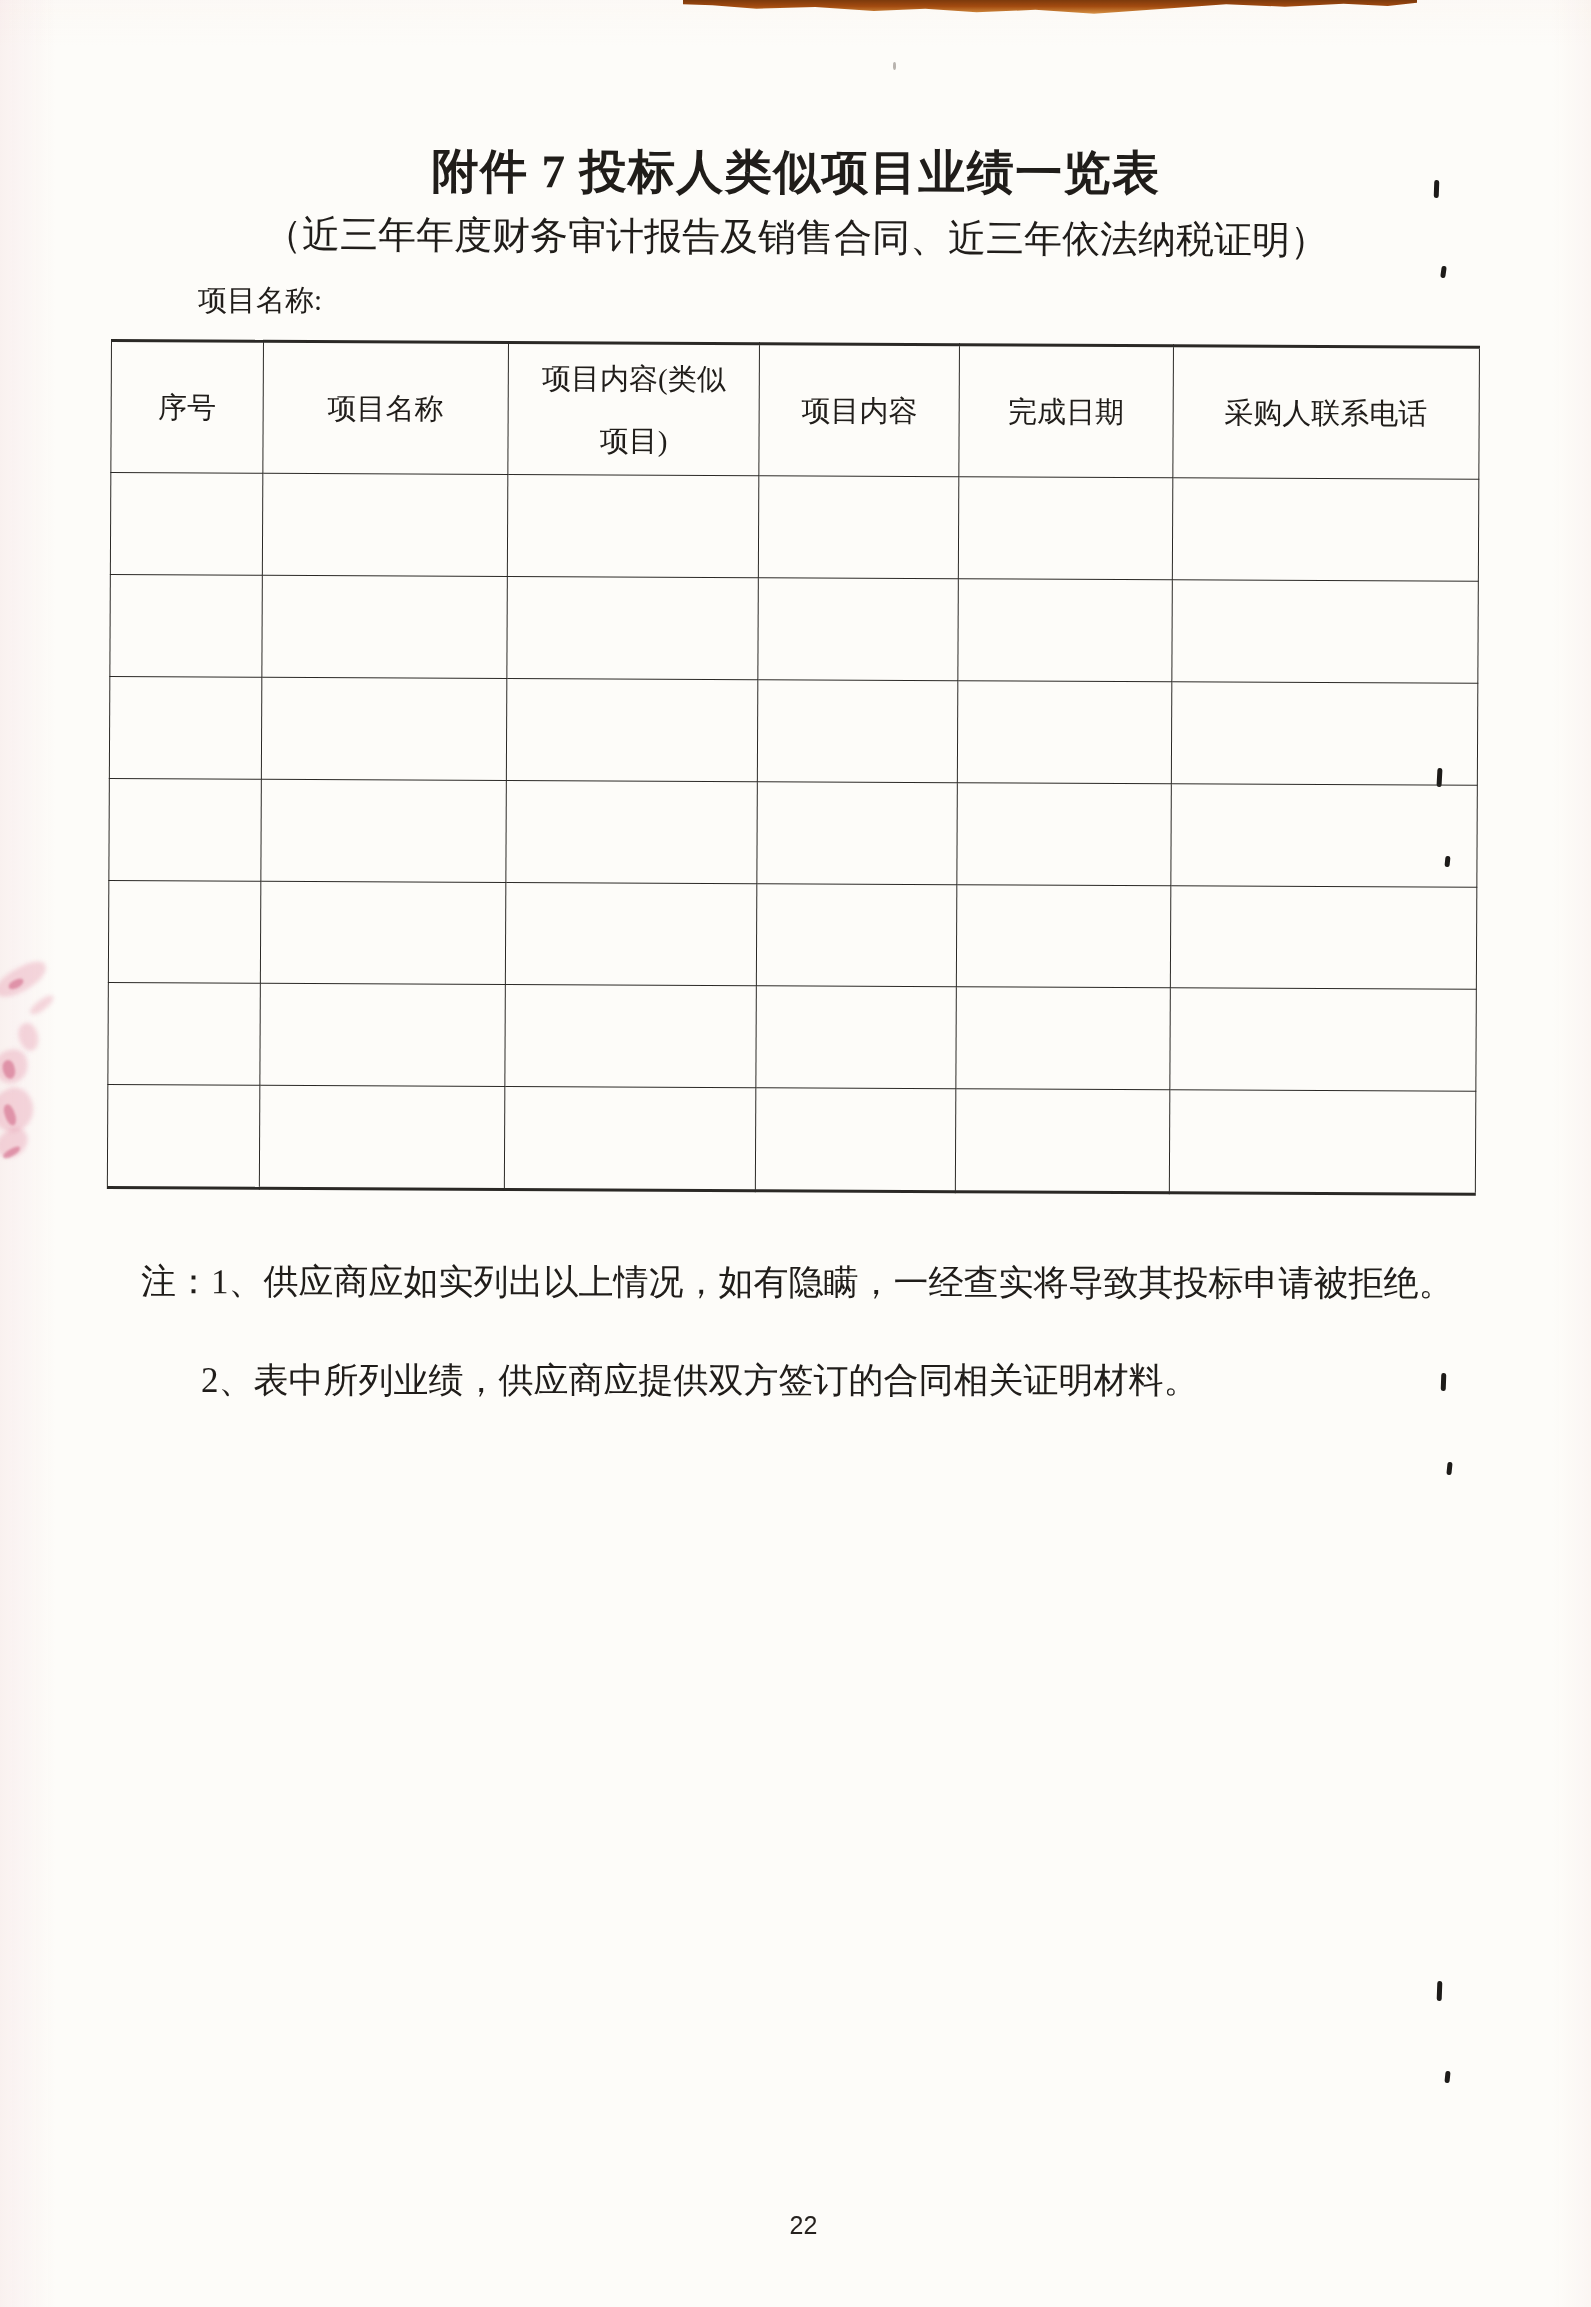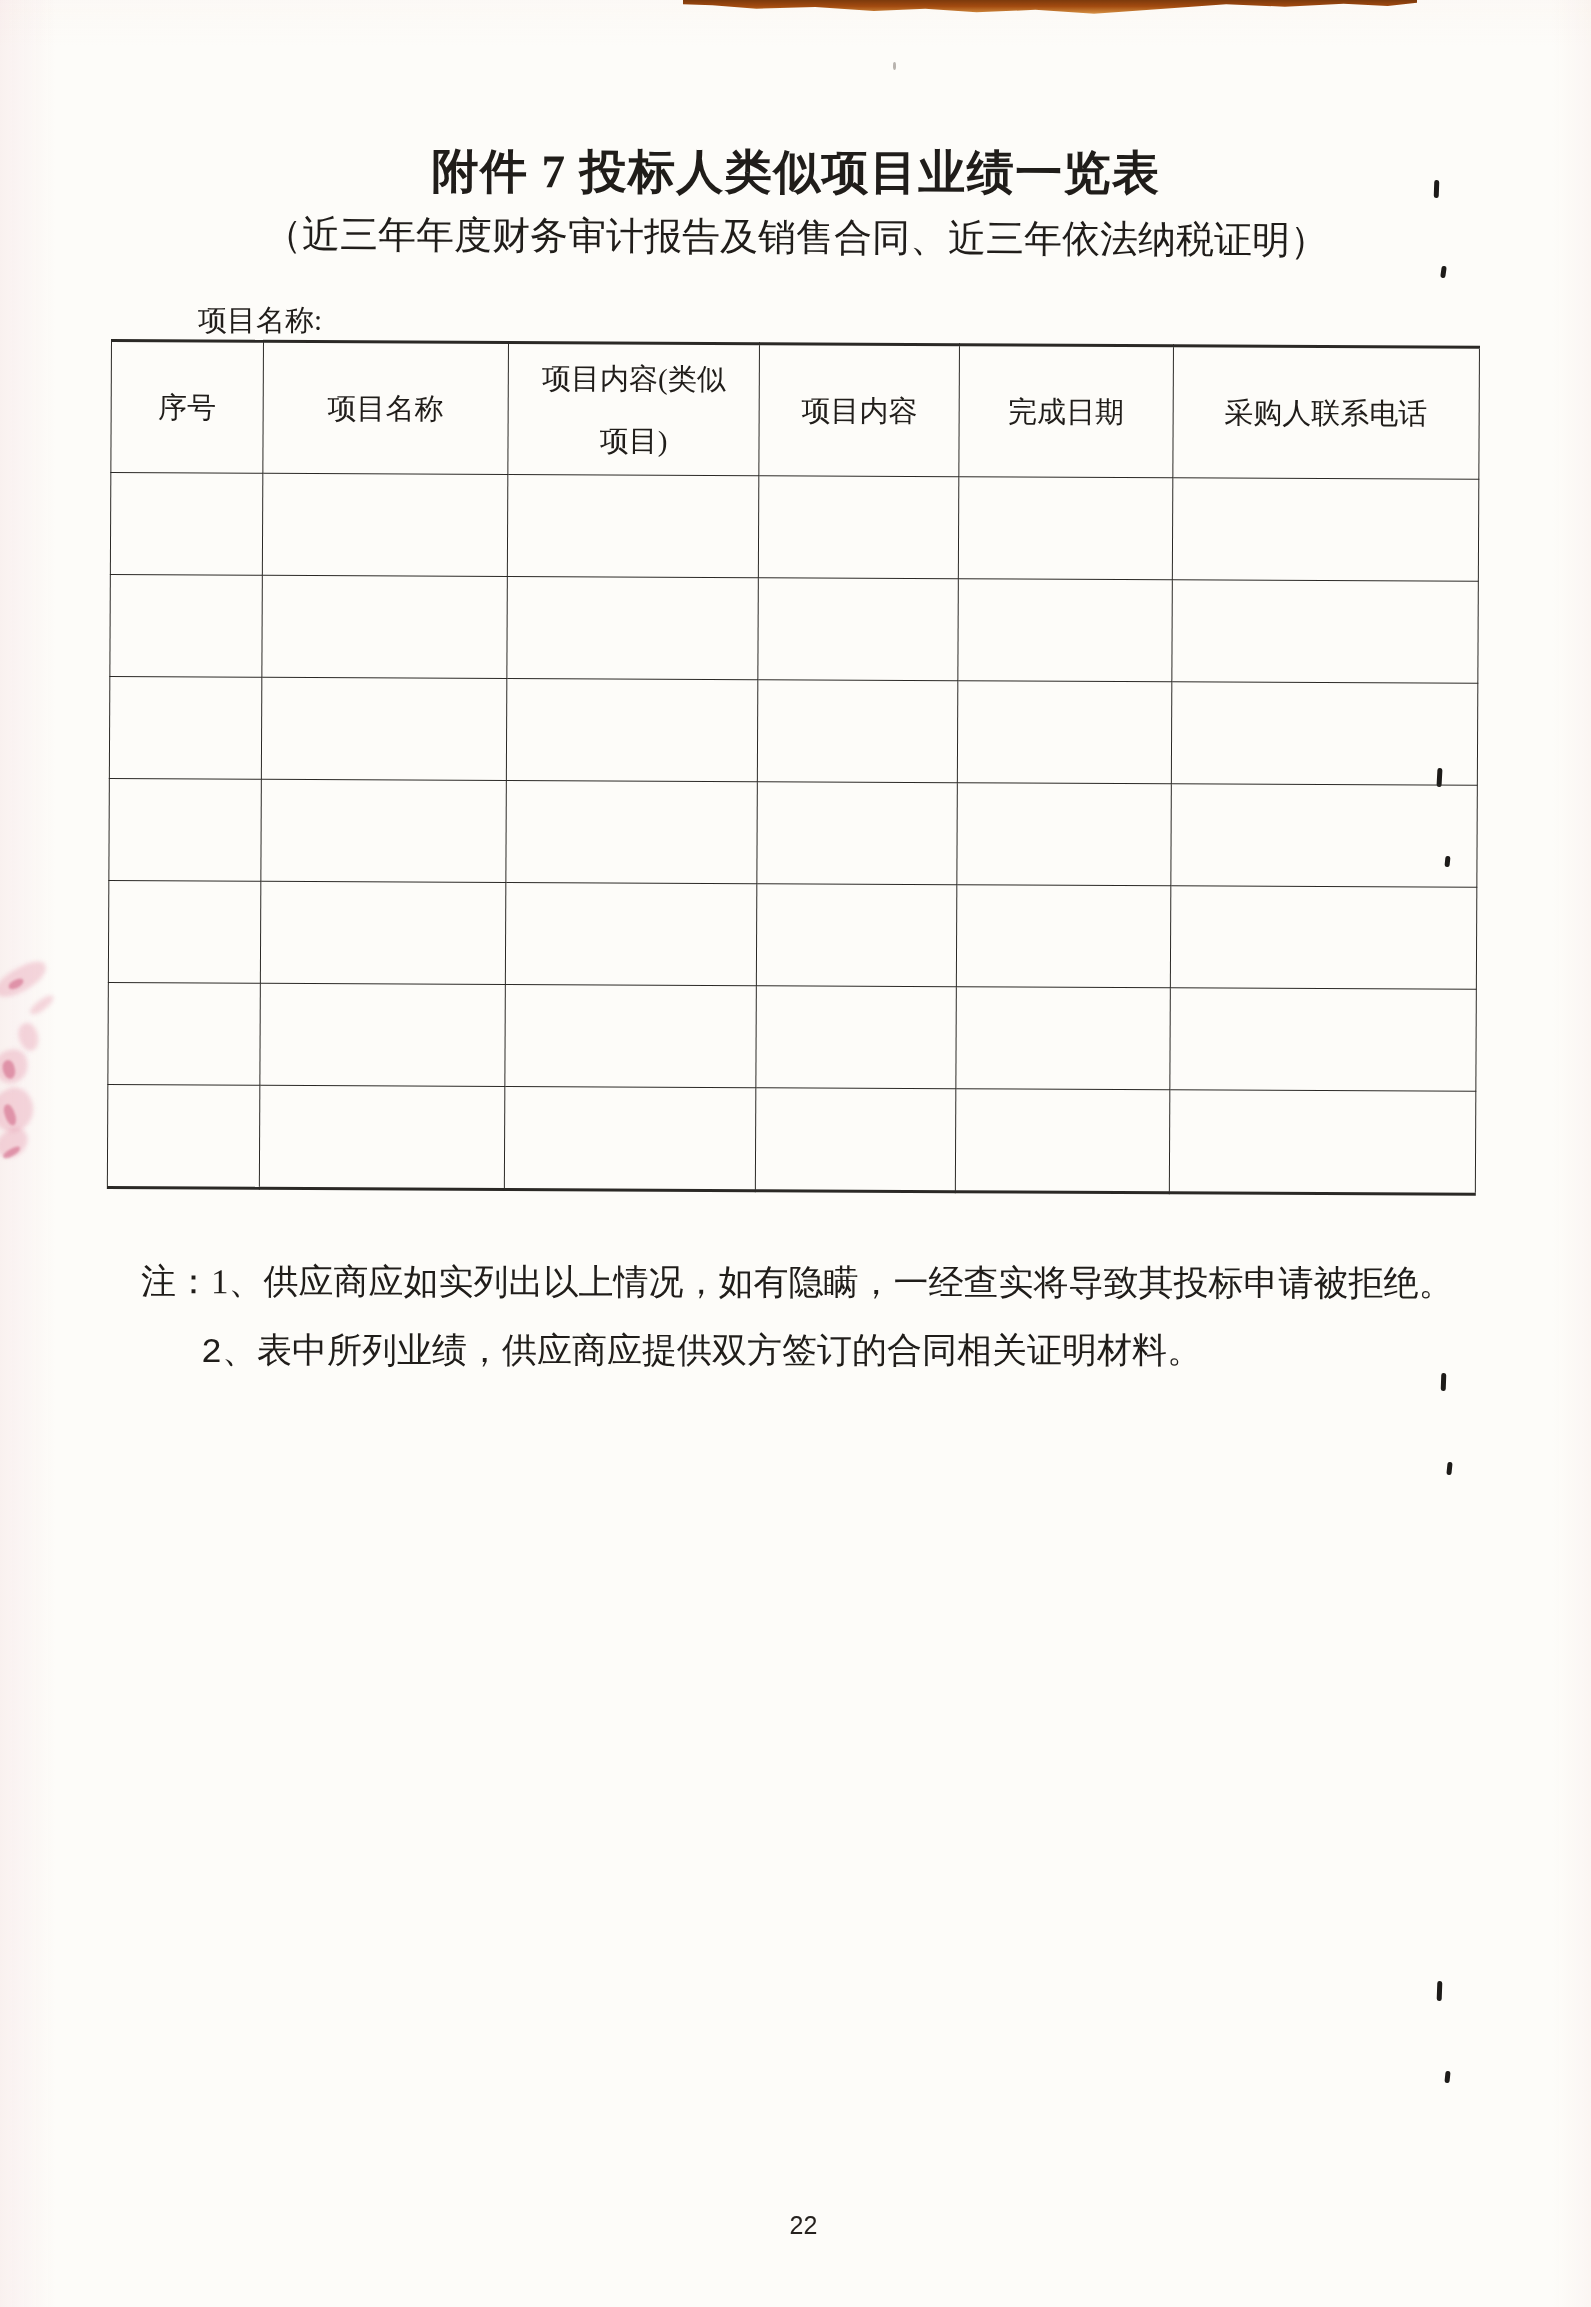--- a/index.html
+++ b/index.html
@@ -50,21 +50,20 @@
   }
   .page-subtitle {
     position: absolute; top: 212px; left: 0; width: 100%;
     text-align: center;
     font-size: 38px; font-weight: normal;
     transform: rotate(0.35deg);
   }
   .project-label {
     position: absolute; left: 198px; top: 281px;
     font-size: 29px;
-    margin-top: 20px;
   }
 
   
   .table-wrap {
     position: absolute; left: 111px; top: 339px; width: 1369px;
     transform: rotate(0.28deg); transform-origin: 0 0;
   }
   table.perf {
     width: 100%; border-collapse: collapse;
     border: 1.4px solid #2b2926;
@@ -81,21 +80,21 @@
     height: 130px;
     font-size: 29px;
     line-height: 2.15;
   }
   table.perf thead th.wrap-col { padding: 0 32px; }
   table.perf tbody td { height: 101px; }
 
   
   .note-line { position: absolute; font-size: 35px; white-space: nowrap; }
   .note-1 { left: 141px; top: 1259px; transform: rotate(0.08deg); }
-  .note-2 { left: 201px; top: 1327px; font-family: Liberation Mono, monospace; }
+  .note-2 { left: 201px; top: 1357px; }
 
   
   .page-number {
     position: absolute; left: 7.5px; top: 2211px; width: 100%;
     text-align: center;
     font-family: "Liberation Sans", sans-serif;
     font-size: 25px; color: #26221f;
   }
 </style>
 </head>

